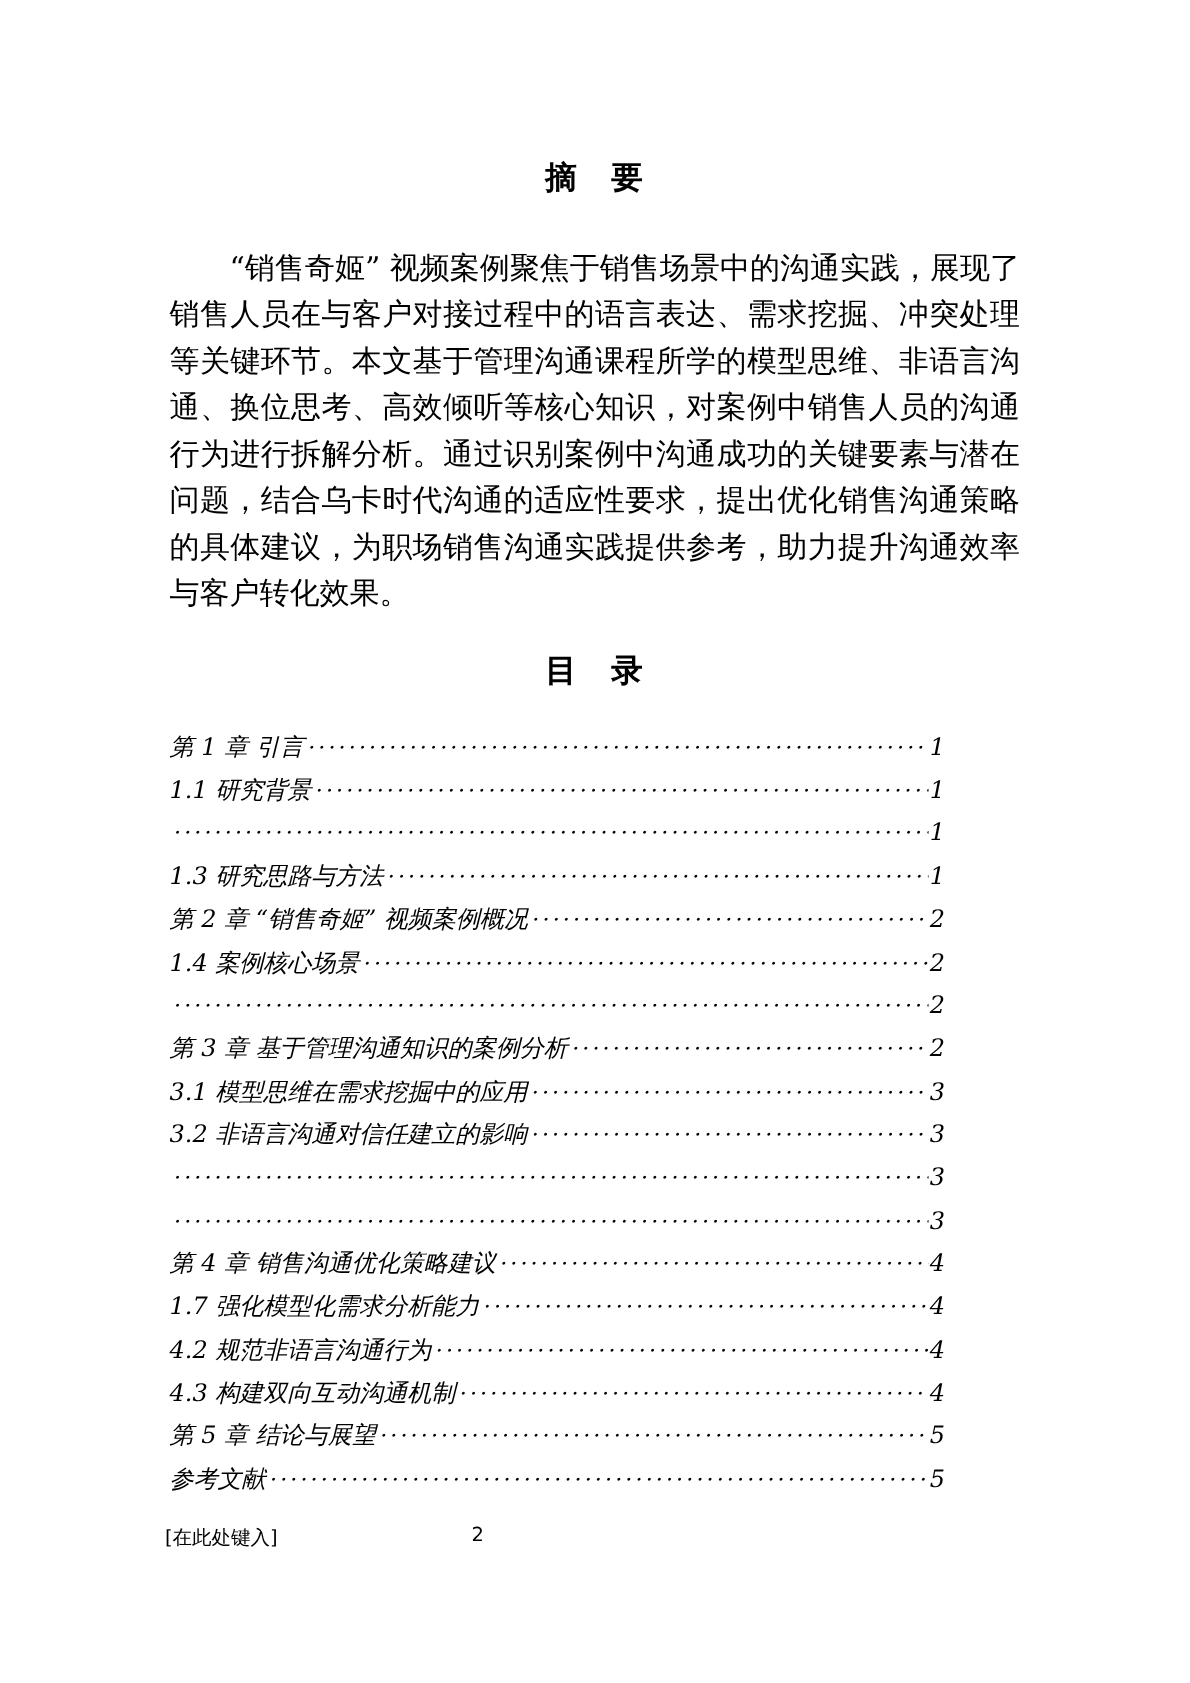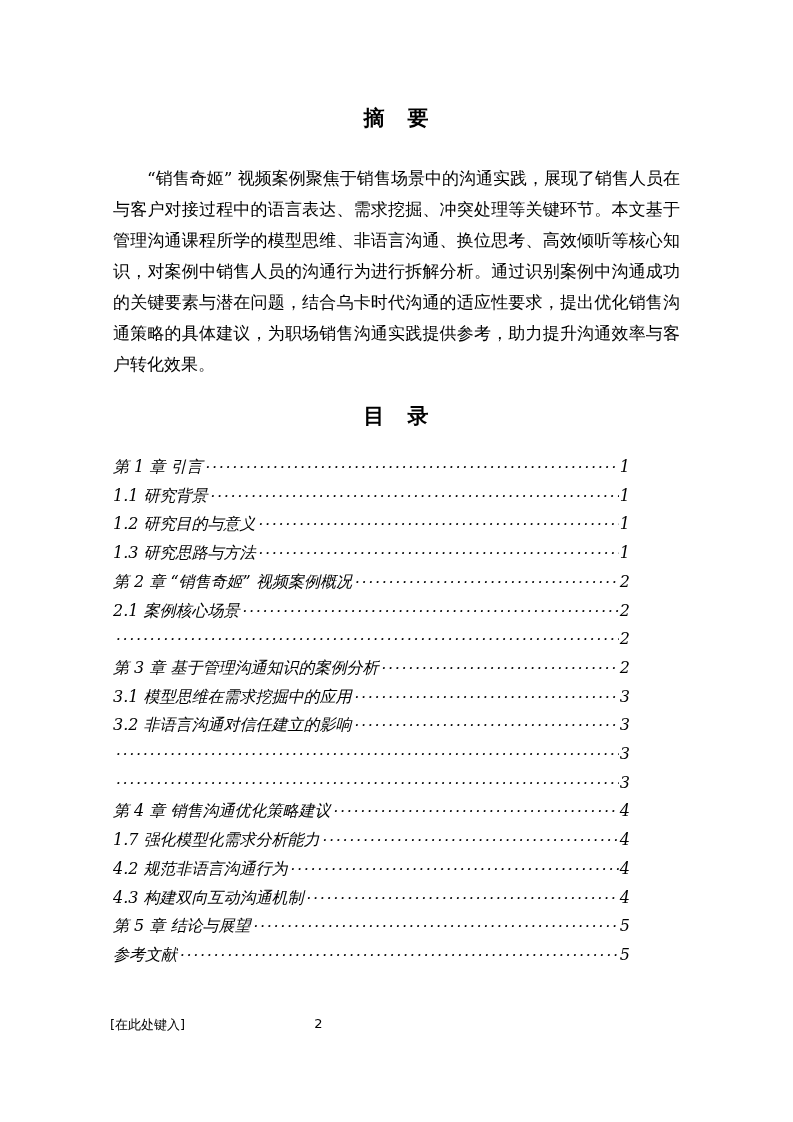--- a/index.html
+++ b/index.html
@@ -22,21 +22,21 @@
     font-family: "DejaVu Sans", "Liberation Sans", sans-serif;
     font-weight: bold;
     font-size: 21px;
     line-height: 30px;
     text-align: center;
     letter-spacing: 1px;
     color: #000000;
   }
   .abstract-paragraph {
     margin-top: 30px;
-    font-size: 17px;
+    font-size: 20px;
     line-height: 31px;
     text-align: justify;
     text-indent: 2em;
     color: #000000;
   }
   .toc-title {
     margin-top: 21px;
   }
   .toc-list {
     margin-top: 22px;
@@ -103,36 +103,35 @@
         <span class="toc-label">第 1 章 引言</span>
         <span class="toc-dots">············································································································································</span>
         <span class="toc-page">1</span>
       </div>
       <div class="toc-row">
         <span class="toc-label">1.1 研究背景</span>
         <span class="toc-dots">············································································································································</span>
         <span class="toc-page">1</span>
       </div>
       <div class="toc-row">
-        <span class="toc-label">1.2 研究目的与意义</span>
         <span class="toc-dots">············································································································································</span>
         <span class="toc-page">1</span>
       </div>
       <div class="toc-row">
         <span class="toc-label">1.3 研究思路与方法</span>
         <span class="toc-dots">············································································································································</span>
         <span class="toc-page">1</span>
       </div>
       <div class="toc-row">
         <span class="toc-label">第 2 章 “销售奇姬” 视频案例概况</span>
         <span class="toc-dots">············································································································································</span>
         <span class="toc-page">2</span>
       </div>
       <div class="toc-row">
-        <span class="toc-label">2.1 案例核心场景</span>
+        <span class="toc-label">1.4 案例核心场景</span>
         <span class="toc-dots">············································································································································</span>
         <span class="toc-page">2</span>
       </div>
       <div class="toc-row">
         <span class="toc-dots">············································································································································</span>
         <span class="toc-page">2</span>
       </div>
       <div class="toc-row">
         <span class="toc-label">第 3 章 基于管理沟通知识的案例分析</span>
         <span class="toc-dots">············································································································································</span>

